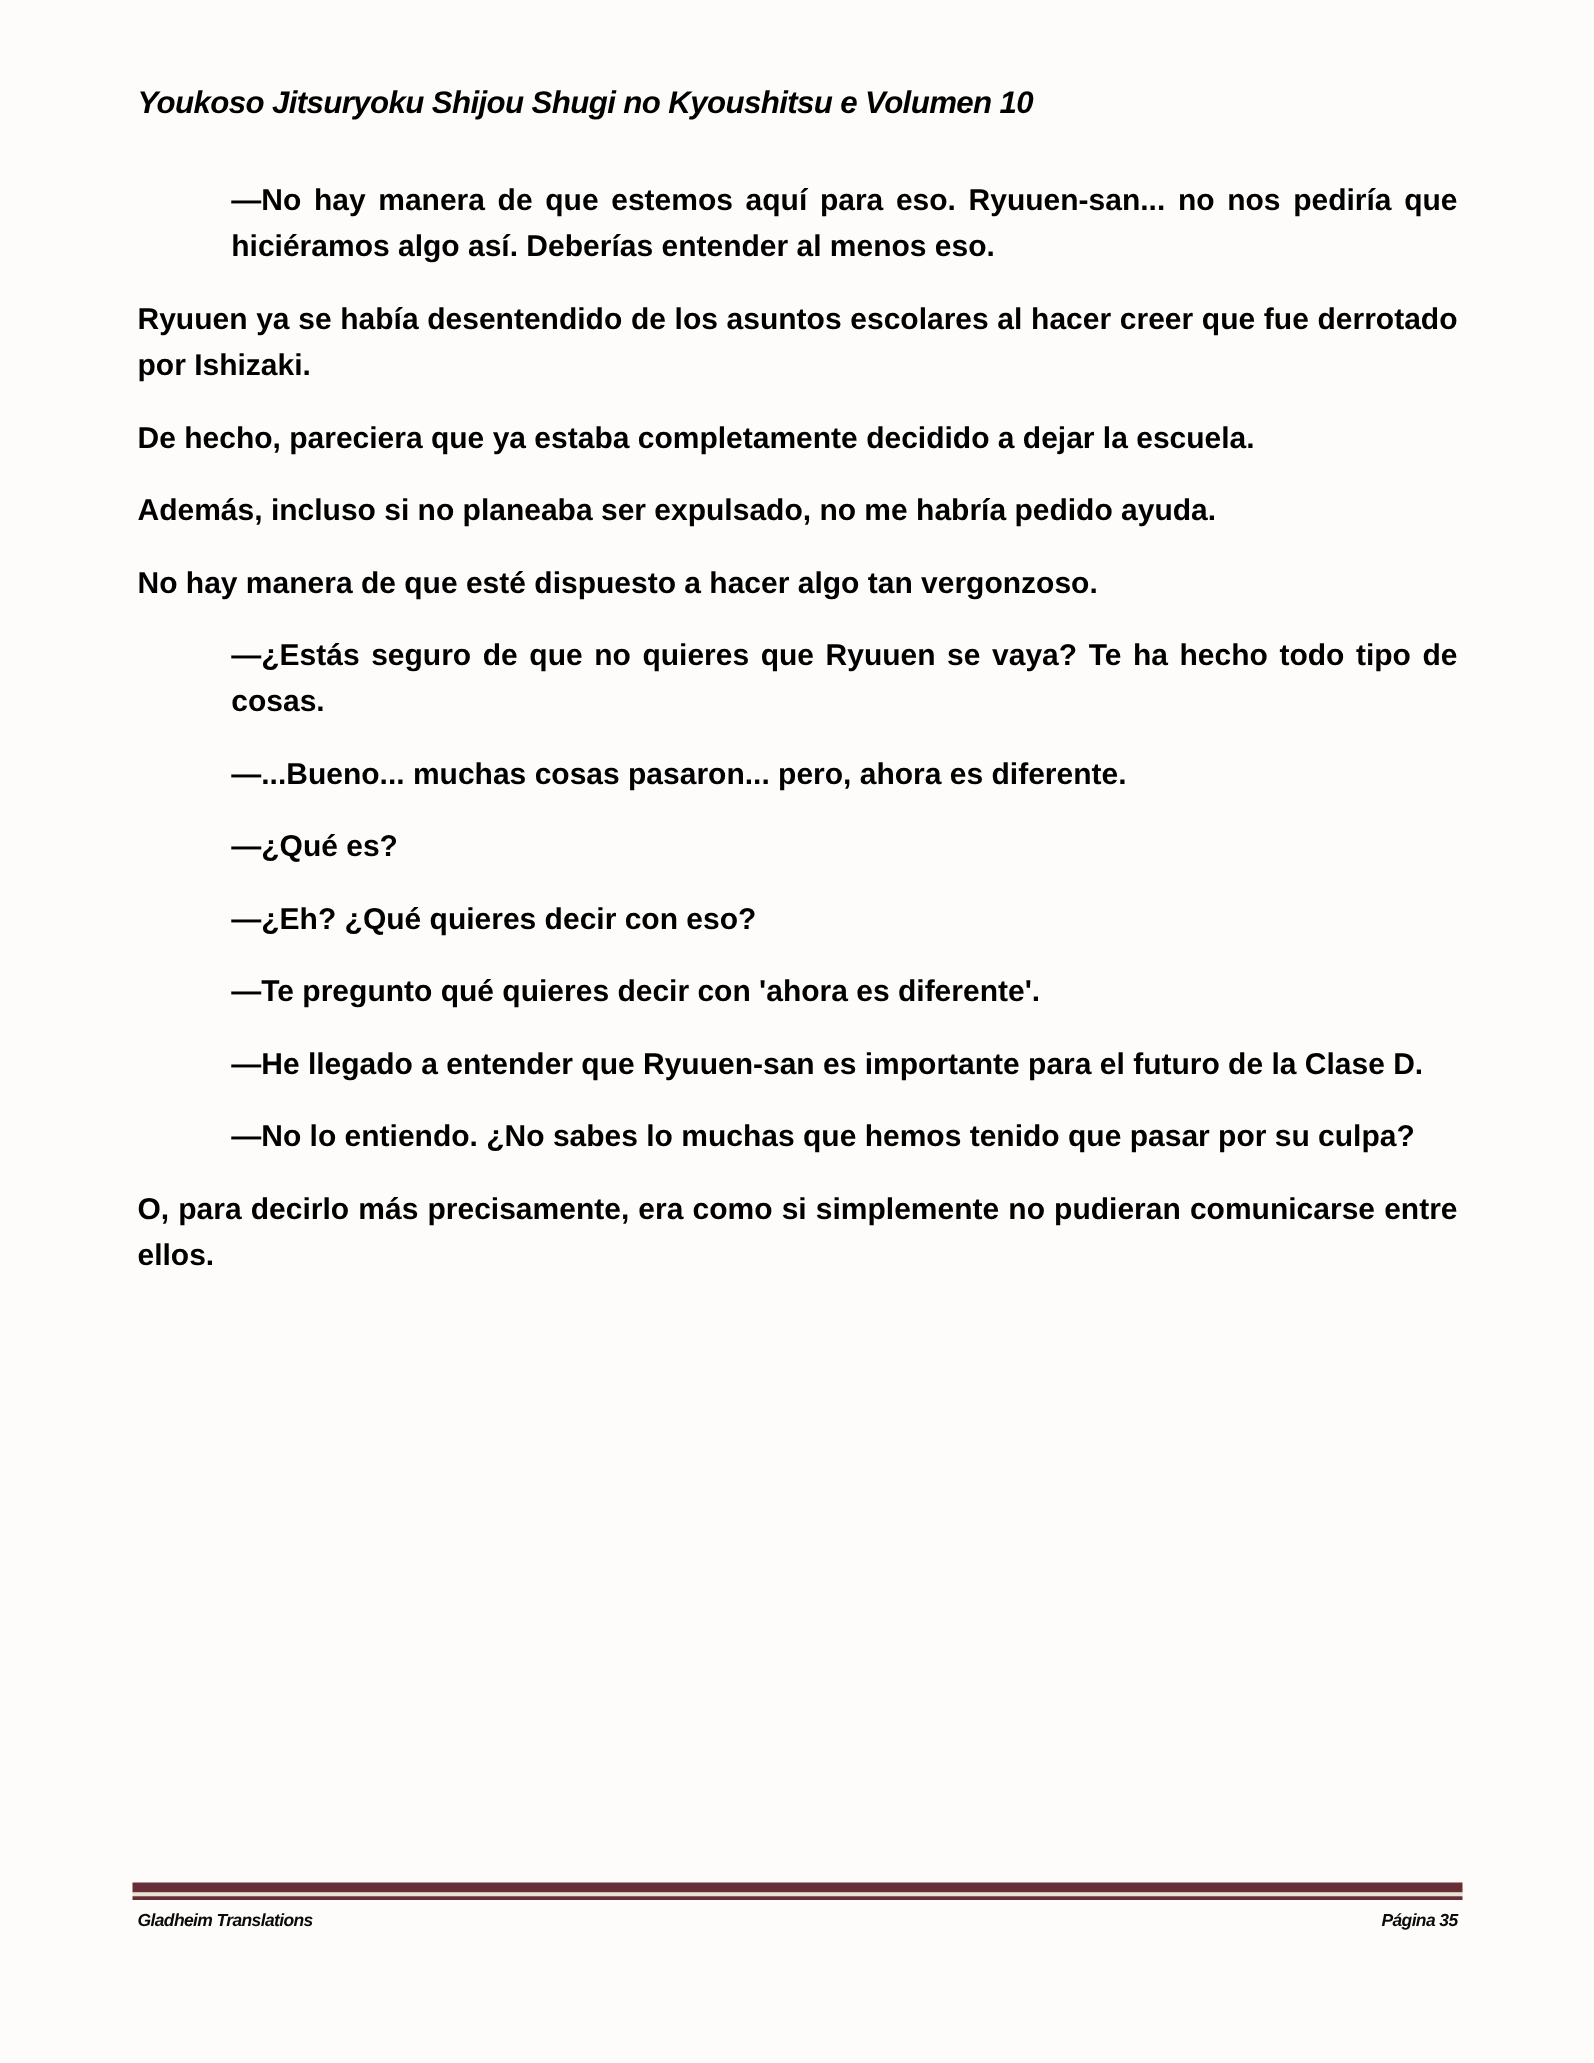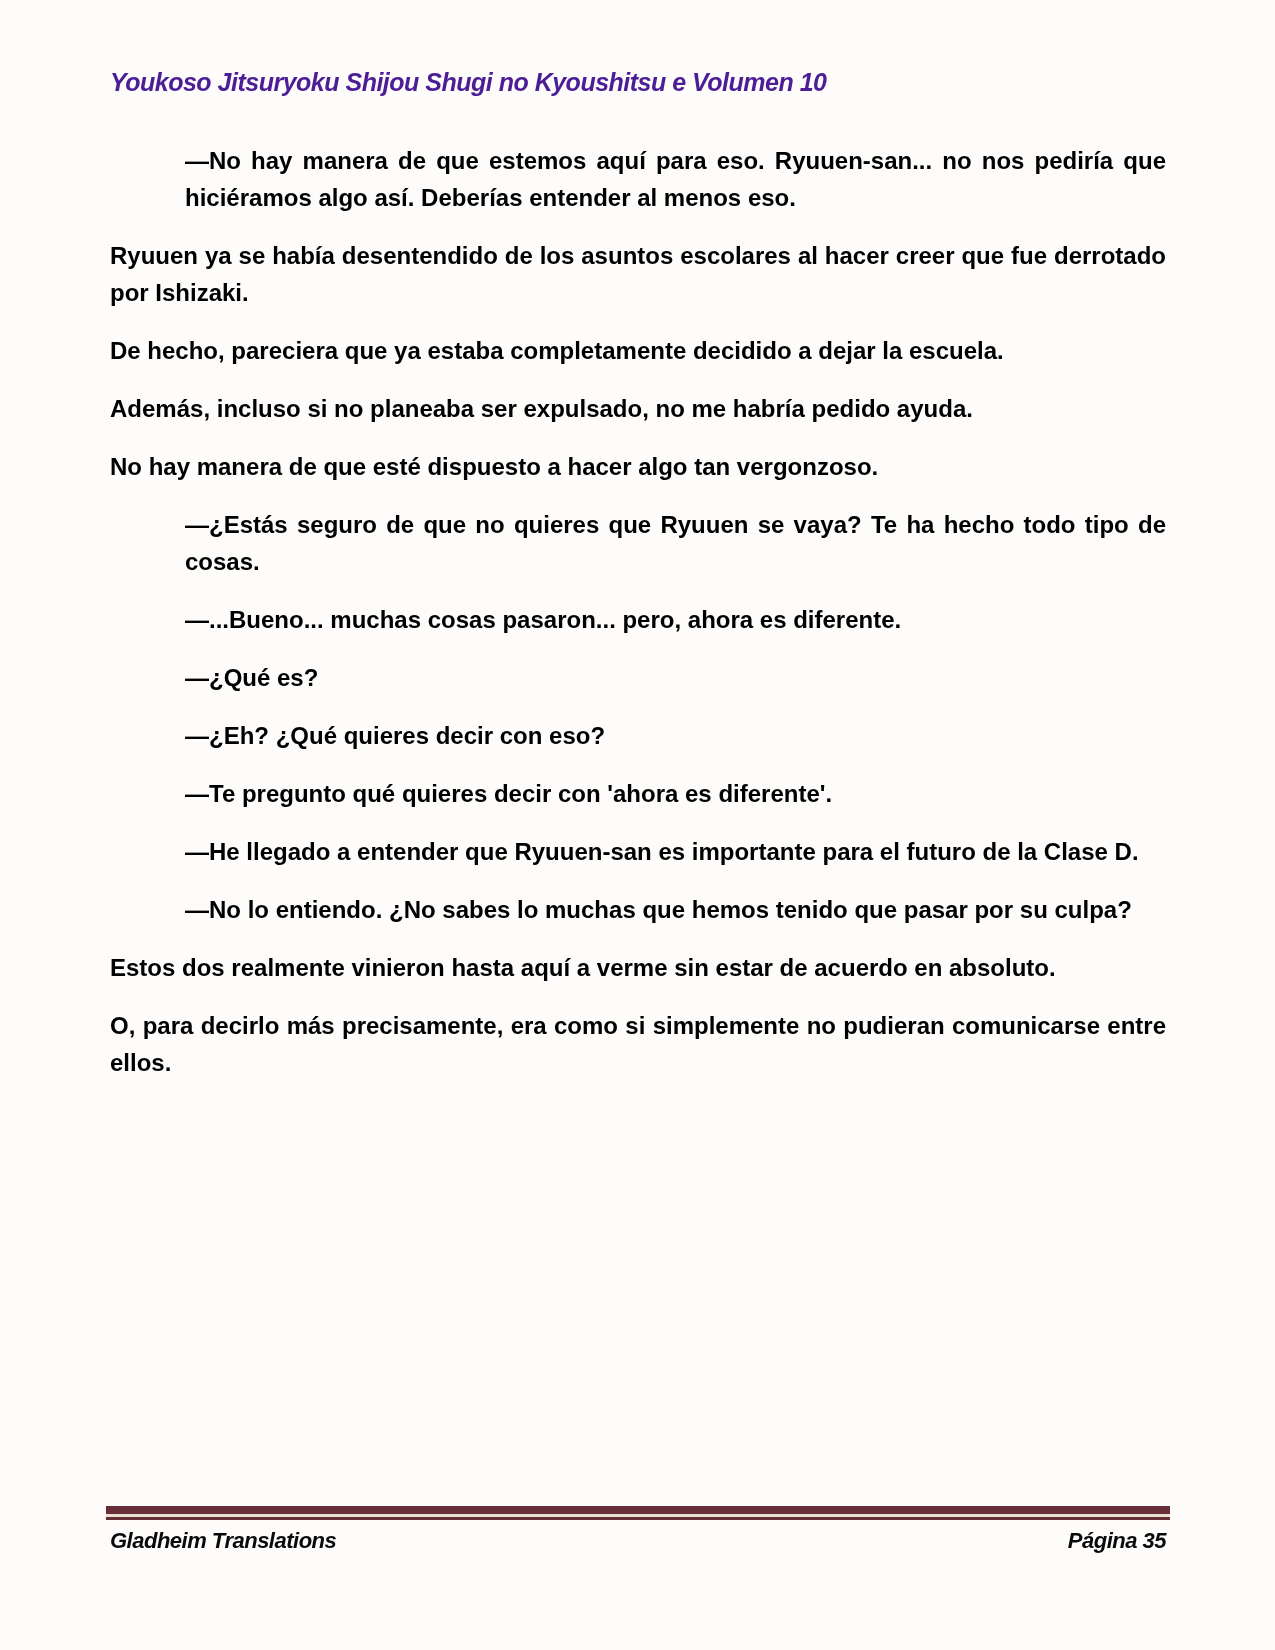--- a/index.html
+++ b/index.html
@@ -22,21 +22,21 @@
   }
   .header-title {
     position: absolute;
     left: 110px;
     top: 68px;
     width: 1055px;
     font-size: 25px;
     font-weight: bold;
     font-style: italic;
     letter-spacing: -0.5px;
-    color: #4c1d95;
+    color: #000000;
     white-space: nowrap;
   }
   .content {
     position: absolute;
     left: 110px;
     top: 142px;
     width: 1056px;
     font-size: 24px;
     line-height: 37px;
     text-align: justify;
@@ -67,21 +67,21 @@
     background: #682e38;
   }
   .footer-text {
     position: absolute;
     left: 110px;
     top: 1528px;
     width: 1056px;
     display: flex;
     justify-content: space-between;
     align-items: baseline;
-    font-size: 22px;
+    font-size: 14px;
     font-weight: bold;
     font-style: italic;
     letter-spacing: -0.5px;
     color: #0a0a0a;
   }
 </style>
 </head>
 <body>
 
 <div class="page">
@@ -94,21 +94,20 @@
     <p class="narration">De hecho, pareciera que ya estaba completamente decidido a dejar la escuela.</p>
     <p class="narration">Además, incluso si no planeaba ser expulsado, no me habría pedido ayuda.</p>
     <p class="narration">No hay manera de que esté dispuesto a hacer algo tan vergonzoso.</p>
     <p class="dialogue">—¿Estás seguro de que no quieres que Ryuuen se vaya? Te ha hecho todo tipo de cosas.</p>
     <p class="dialogue">—...Bueno... muchas cosas pasaron... pero, ahora es diferente.</p>
     <p class="dialogue">—¿Qué es?</p>
     <p class="dialogue">—¿Eh? ¿Qué quieres decir con eso?</p>
     <p class="dialogue">—Te pregunto qué quieres decir con 'ahora es diferente'.</p>
     <p class="dialogue">—He llegado a entender que Ryuuen-san es importante para el futuro de la Clase D.</p>
     <p class="dialogue">—No lo entiendo. ¿No sabes lo muchas que hemos tenido que pasar por su culpa?</p>
-    <p class="narration">Estos dos realmente vinieron hasta aquí a verme sin estar de acuerdo en absoluto.</p>
     <p class="narration">O, para decirlo más precisamente, era como si simplemente no pudieran comunicarse entre ellos.</p>
   </div>
 
   <div class="footer-rule">
     <div class="bar-thick"></div>
     <div class="bar-gap"></div>
     <div class="bar-thin"></div>
   </div>
 
   <div class="footer-text">

